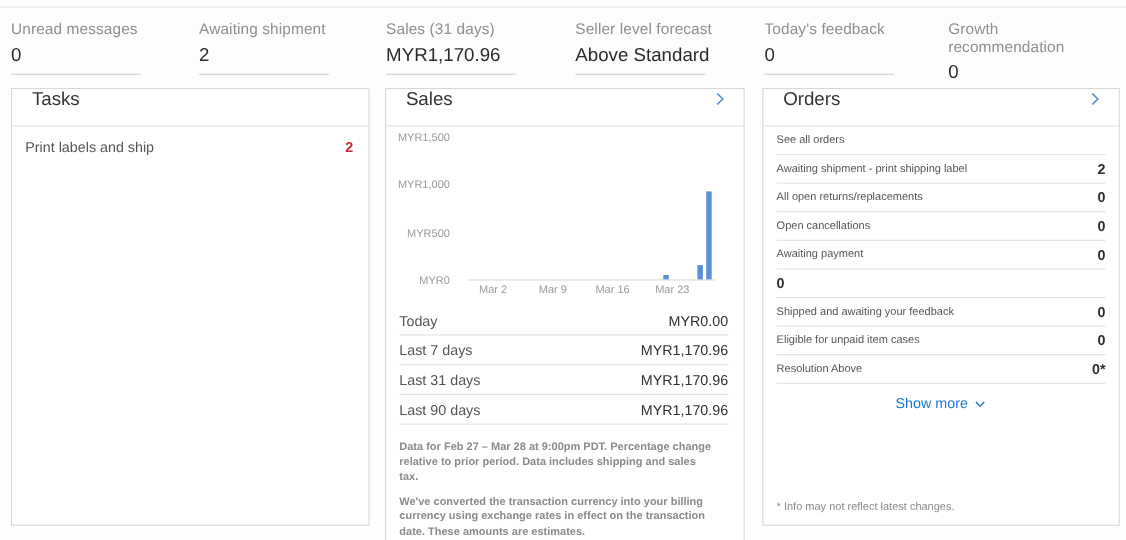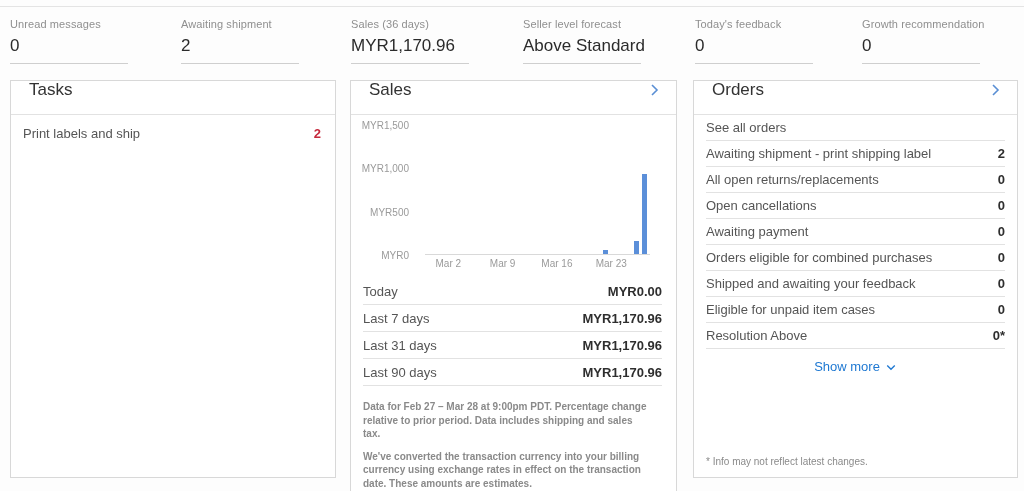--- a/index.html
+++ b/index.html
@@ -18,21 +18,21 @@
   body{
     font-family:"Liberation Sans","DejaVu Sans",sans-serif;
     background:#fdfdfd;
     position:relative;
     color:var(--text-dark);
   }
   .top-line{position:absolute;top:6px;left:0;width:1024px;height:1px;background:#e4e4e4;}
 
   
   .stat{position:absolute;top:18px;width:150px;}
-  .stat-label{font-size:11px;color:var(--text-gray);margin-bottom:6px;letter-spacing:.1px;}
+  .stat-label{font-size:14px;color:var(--text-gray);margin-bottom:6px;letter-spacing:.1px;}
   .stat-value{
     font-size:17px;color:#2b2b2b;padding-bottom:7px;width:118px;
     border-bottom:1px solid #cfcfcf;white-space:nowrap;cursor:pointer;
   }
 
   
   .panel{position:absolute;top:80px;background:#fff;border:1px solid var(--border);}
   .panel-tasks{left:10px;width:326px;height:398px;}
   .panel-sales{left:350px;width:327px;height:424px;}
   .panel-orders{left:693px;width:325px;height:398px;}
@@ -58,51 +58,51 @@
   .bar{position:absolute;bottom:0;width:5px;background:var(--bar);}
   .chart-x{position:absolute;left:66px;right:14px;top:133px;height:14px;}
   .xtick{position:absolute;transform:translateX(-50%);font-size:10px;color:#9a9a9a;white-space:nowrap;}
 
   
   .sum-list{margin:6px 14px 0 12px;}
   .sum-row{display:flex;justify-content:space-between;align-items:center;
     height:27px;border-bottom:1px solid var(--row-border);}
   .sum-row:last-child{border-bottom:1px solid var(--row-border);}
   .sum-label{font-size:13px;color:var(--text-mid);}
-  .sum-value{font-size:13px;font-weight:bold;color:#2e2e2e;}
+  .sum-value{font-size:13px;font-weight:normal;color:#2e2e2e;}
 
   .footnotes{margin:14px 28px 0 12px;font-weight:bold;}
   .footnotes p{font-size:10px;color:#8a8a8a;line-height:1.35;margin-bottom:9px;}
 
   
   .orders-list{margin:0 12px;}
   .orow{display:flex;justify-content:space-between;align-items:center;height:26px;
     border-bottom:1px solid var(--row-border);cursor:pointer;}
-  .orow-label{font-size:13px;color:var(--text-mid);}
+  .orow-label{font-size:10px;color:var(--text-mid);}
   .orow-value{font-size:13px;font-weight:bold;color:#2e2e2e;}
   .show-more{display:flex;align-items:center;gap:5px;margin:10px 12px 0 12px;
     font-size:13px;color:var(--link);cursor:pointer;justify-content:center;}
   .orders-footnote{position:absolute;left:12px;bottom:10px;font-size:10px;color:#8a8a8a;}
 </style>
 </head>
 <body>
 
 <div class="top-line"></div>
 
 <div>
   <div class="stat" style="left:10px">
     <div class="stat-label">Unread messages</div>
     <div class="stat-value">0</div>
   </div>
   <div class="stat" style="left:181px">
     <div class="stat-label">Awaiting shipment</div>
     <div class="stat-value">2</div>
   </div>
   <div class="stat" style="left:351px">
-    <div class="stat-label">Sales (36 days)</div>
+    <div class="stat-label">Sales (31 days)</div>
     <div class="stat-value">MYR1,170.96</div>
   </div>
   <div class="stat" style="left:523px">
     <div class="stat-label">Seller level forecast</div>
     <div class="stat-value">Above Standard</div>
   </div>
   <div class="stat" style="left:695px">
     <div class="stat-label">Today's feedback</div>
     <div class="stat-value">0</div>
   </div>
@@ -202,21 +202,20 @@
     </div>
     <div class="orow">
       <span class="orow-label">Open cancellations</span>
       <span class="orow-value">0</span>
     </div>
     <div class="orow">
       <span class="orow-label">Awaiting payment</span>
       <span class="orow-value">0</span>
     </div>
     <div class="orow">
-      <span class="orow-label">Orders eligible for combined purchases</span>
       <span class="orow-value">0</span>
     </div>
     <div class="orow">
       <span class="orow-label">Shipped and awaiting your feedback</span>
       <span class="orow-value">0</span>
     </div>
     <div class="orow">
       <span class="orow-label">Eligible for unpaid item cases</span>
       <span class="orow-value">0</span>
     </div>

